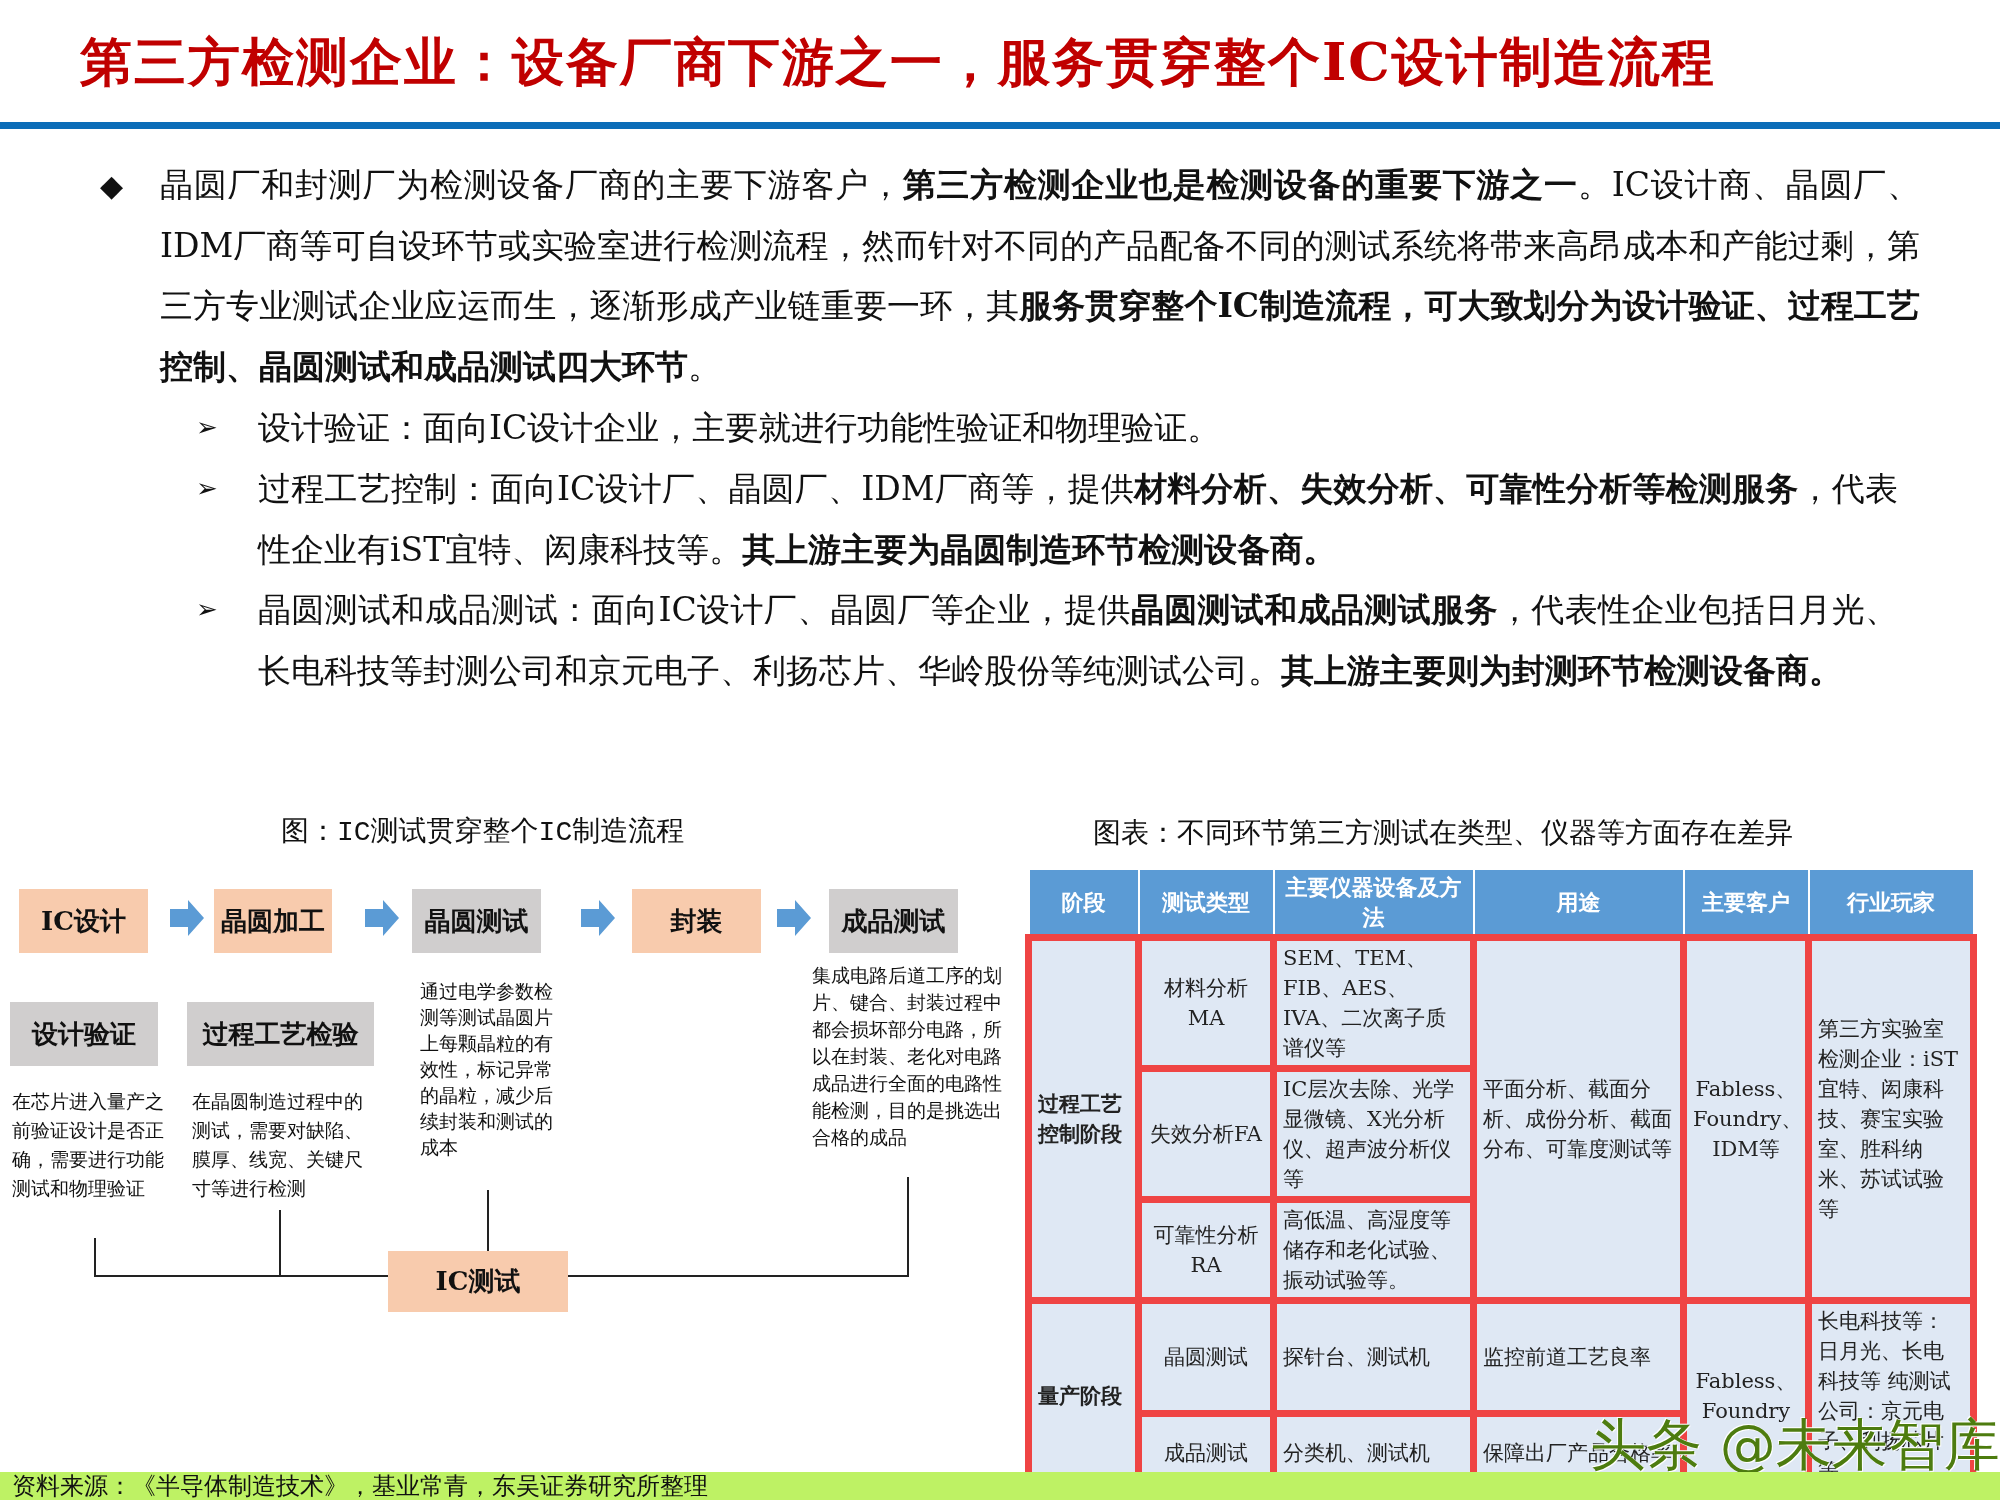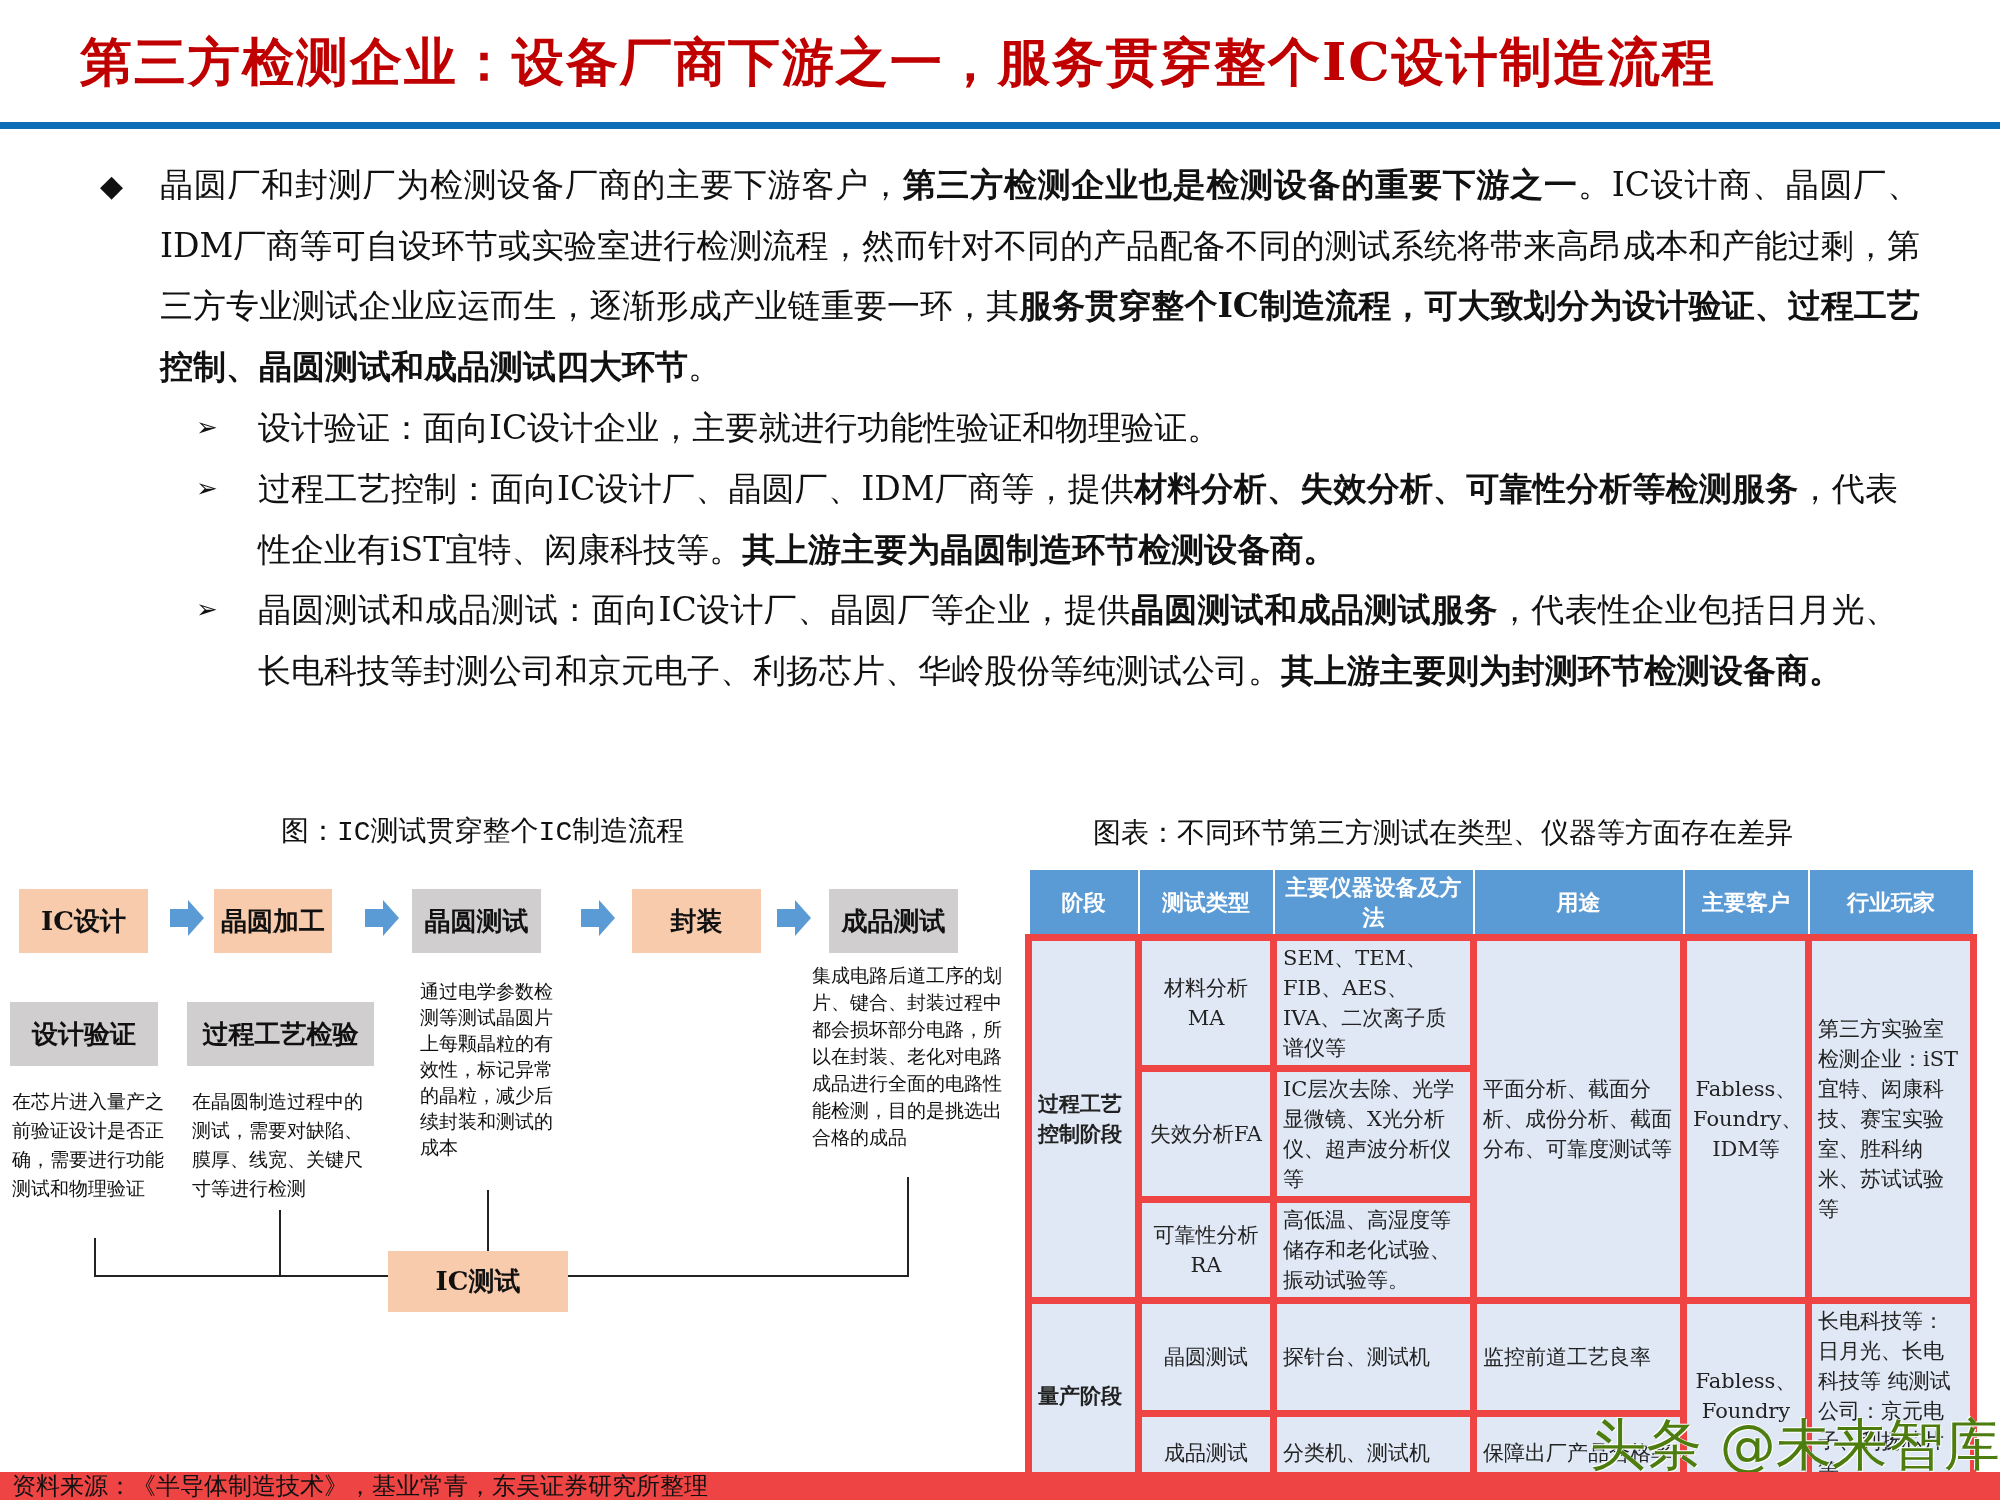--- a/index.html
+++ b/index.html
@@ -47,21 +47,21 @@
   .tbl th { background: #5b9bd5; color: #ffffff; font-weight: bold; font-size: 22px; border: 2px solid #ffffff;
             line-height: 30px; padding: 2px 4px; }
   .tbl td { background: #dfe8f4; border: 7px solid #ef4444; line-height: 30px; padding: 2px 6px; vertical-align: middle; color: #222; }
   .tbl td.c { text-align: center; margin-top: 32px; }
   .tbl td.stage { font-weight: bold; }
 
   .watermark { position: absolute; left: 1590px; top: 1408px; font-family: "DejaVu Sans", sans-serif; font-size: 56px;
                color: #4d7c0f; white-space: nowrap; text-shadow: 1px 1px 0 #fff, -1px -1px 0 #fff; }
 
   
-  .footer { position: absolute; left: 0; top: 1472px; width: 2000px; height: 28px; background: #ef4444; }
+  .footer { position: absolute; left: 0; top: 1472px; width: 2000px; height: 28px; background: #bef264; }
   .footer-text { position: absolute; left: 12px; top: -2px; font-size: 24px; color: #111; white-space: nowrap; }
 </style>
 </head>
 <body>
 
 <div class="header">
   <div class="title">第三方检测企业：设备厂商下游之一，服务贯穿整个IC设计制造流程</div>
   <div class="header-rule"></div>
 </div>
 

